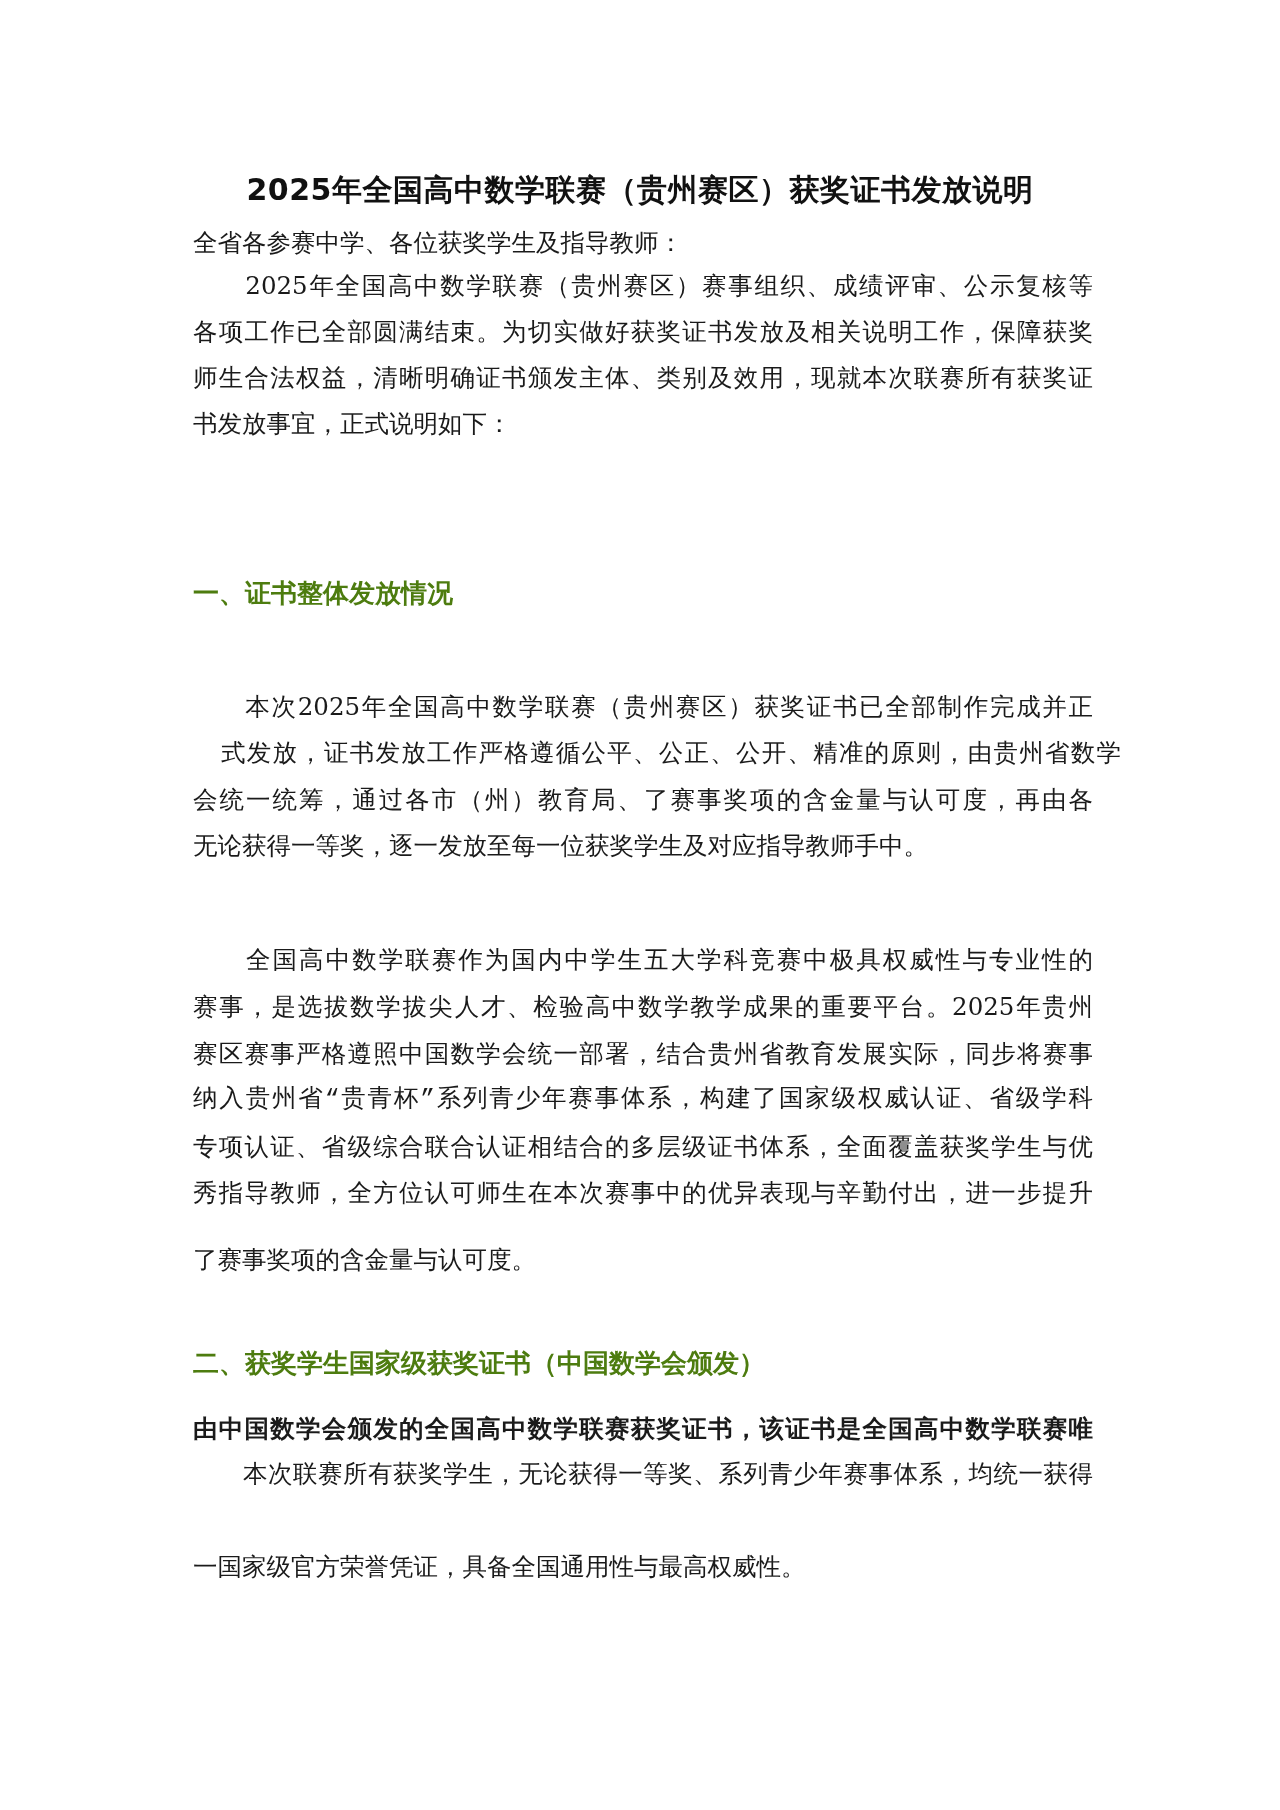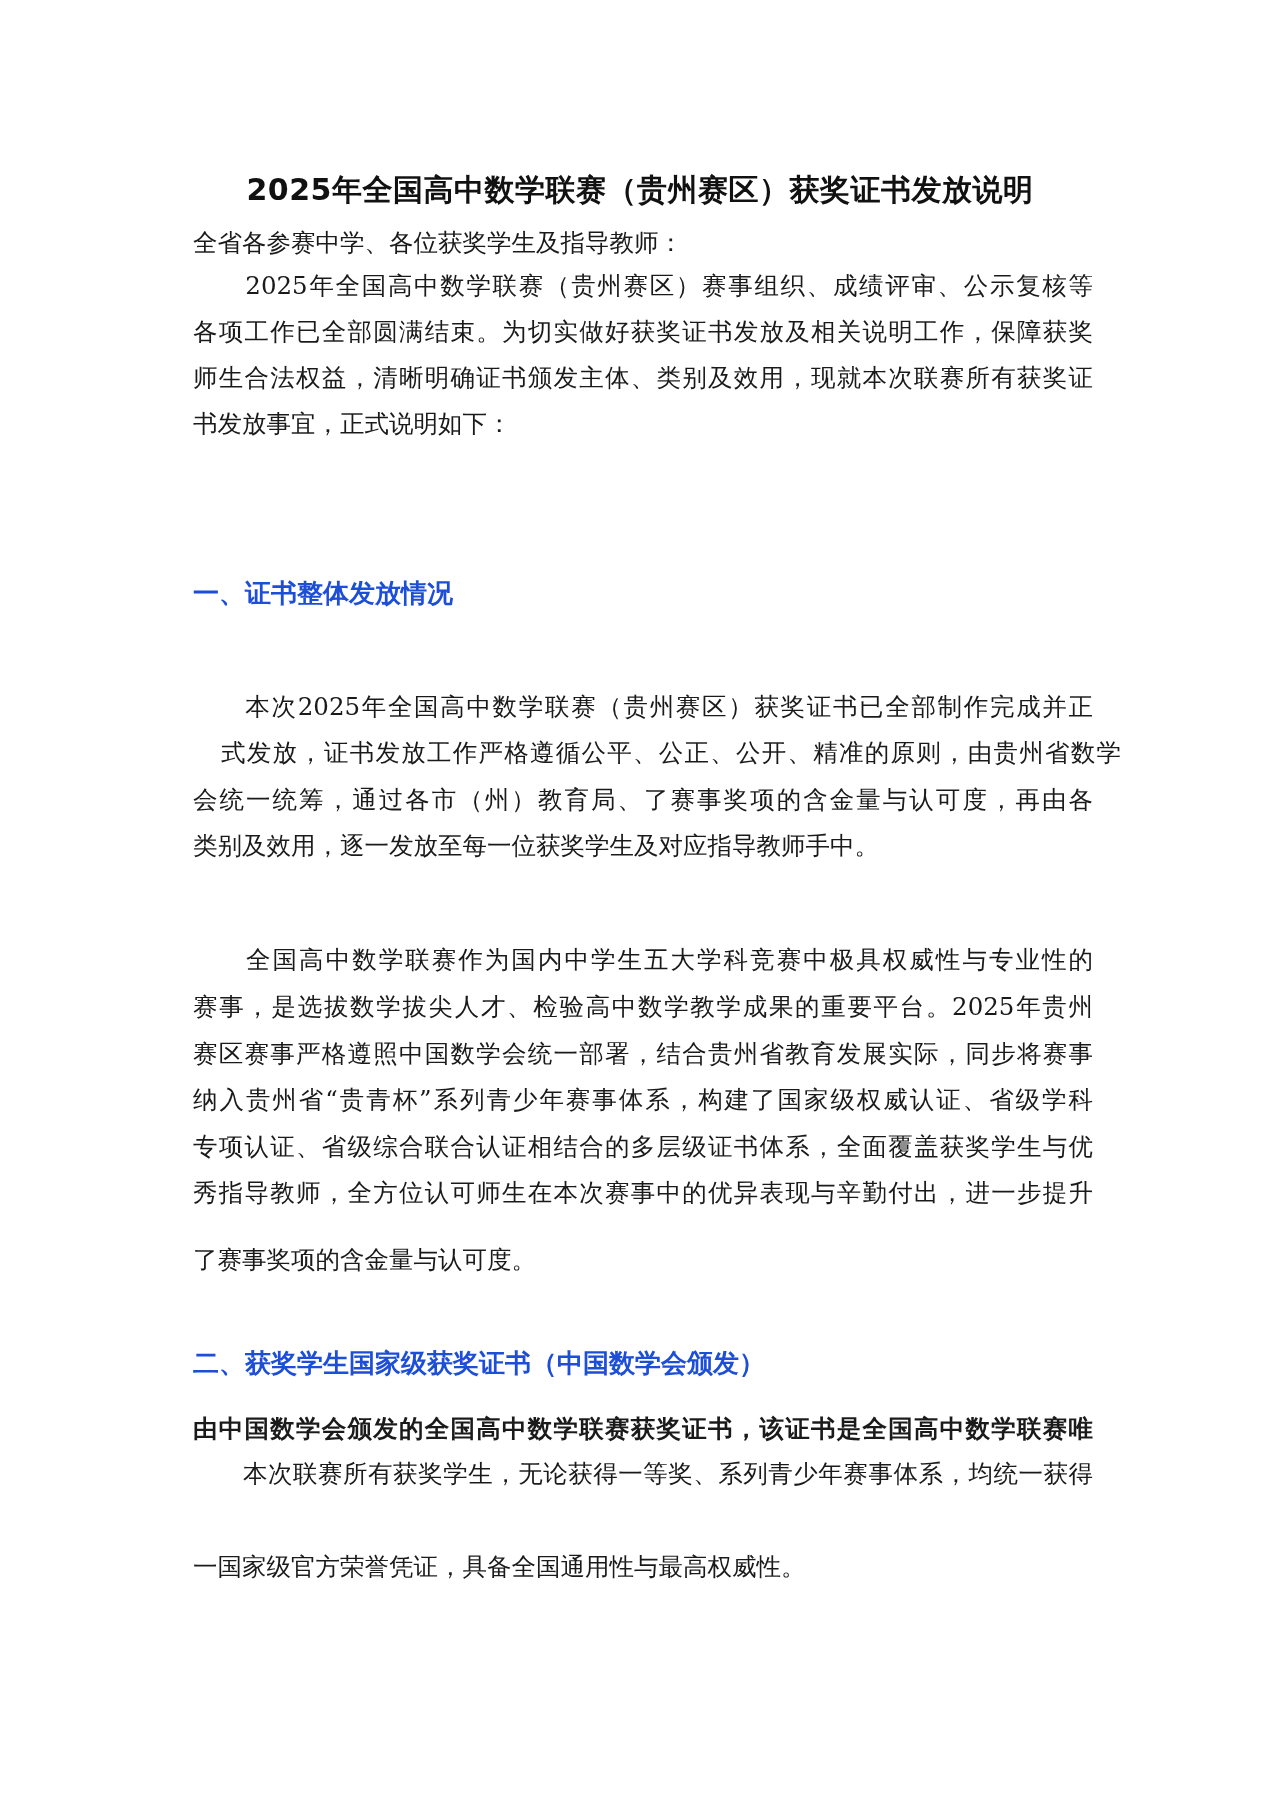--- a/index.html
+++ b/index.html
@@ -53,21 +53,21 @@
       text-align-last: left;
     }
     .heading {
       position: absolute;
       left: 193px;
       font-family: "DejaVu Sans", sans-serif;
       font-weight: bold;
       font-size: 26px;
       line-height: 36px;
       white-space: nowrap;
-      color: #1d4ed8;
+      color: #4d7c0f;
     }
   </style>
 </head>
 <body>
 
 <div class="page">
 
   <div class="title">2025年全国高中数学联赛（贵州赛区）获奖证书发放说明</div>
 
   <div class="body-text">
@@ -80,28 +80,28 @@
       <div class="line" style="top:361px;">师生合法权益，清晰明确证书颁发主体、类别及效用，现就本次联赛所有获奖证</div>
       <div class="line last" style="top:407px;">书发放事宜，正式说明如下：</div>
     </div>
 
     <div class="heading" style="top:575px;">一、证书整体发放情况</div>
 
     <div>
       <div class="line" style="top:690px;">　　本次2025年全国高中数学联赛（贵州赛区）获奖证书已全部制作完成并正</div>
       <div class="line" style="top:736px;margin-left:28px;">式发放，证书发放工作严格遵循公平、公正、公开、精准的原则，由贵州省数学</div>
       <div class="line" style="top:783px;">会统一统筹，通过各市（州）教育局、了赛事奖项的含金量与认可度，再由各</div>
-      <div class="line last" style="top:829px;">类别及效用，逐一发放至每一位获奖学生及对应指导教师手中。</div>
+      <div class="line last" style="top:829px;">无论获得一等奖，逐一发放至每一位获奖学生及对应指导教师手中。</div>
     </div>
 
     <div>
       <div class="line" style="top:943px;">　　全国高中数学联赛作为国内中学生五大学科竞赛中极具权威性与专业性的</div>
       <div class="line" style="top:990px;">赛事，是选拔数学拔尖人才、检验高中数学教学成果的重要平台。2025年贵州</div>
       <div class="line" style="top:1037px;">赛区赛事严格遵照中国数学会统一部署，结合贵州省教育发展实际，同步将赛事</div>
-      <div class="line" style="top:1083px;">纳入贵州省“贵青杯”系列青少年赛事体系，构建了国家级权威认证、省级学科</div>
+      <div class="line" style="top:1083px;font-family:Liberation Mono, monospace;">纳入贵州省“贵青杯”系列青少年赛事体系，构建了国家级权威认证、省级学科</div>
       <div class="line" style="top:1130px;">专项认证、省级综合联合认证相结合的多层级证书体系，全面覆盖获奖学生与优</div>
       <div class="line" style="top:1176px;">秀指导教师，全方位认可师生在本次赛事中的优异表现与辛勤付出，进一步提升</div>
       <div class="line last" style="top:1243px;">了赛事奖项的含金量与认可度。</div>
     </div>
 
     <div class="heading" style="top:1345px;">二、获奖学生国家级获奖证书（中国数学会颁发）</div>
 
     <div>
       <div class="line" style="top:1457px;">　　本次联赛所有获奖学生，无论获得一等奖、系列青少年赛事体系，均统一获得</div>
       <div class="line" style="top:1412px;font-weight:bold;">由中国数学会颁发的全国高中数学联赛获奖证书，该证书是全国高中数学联赛唯</div>

